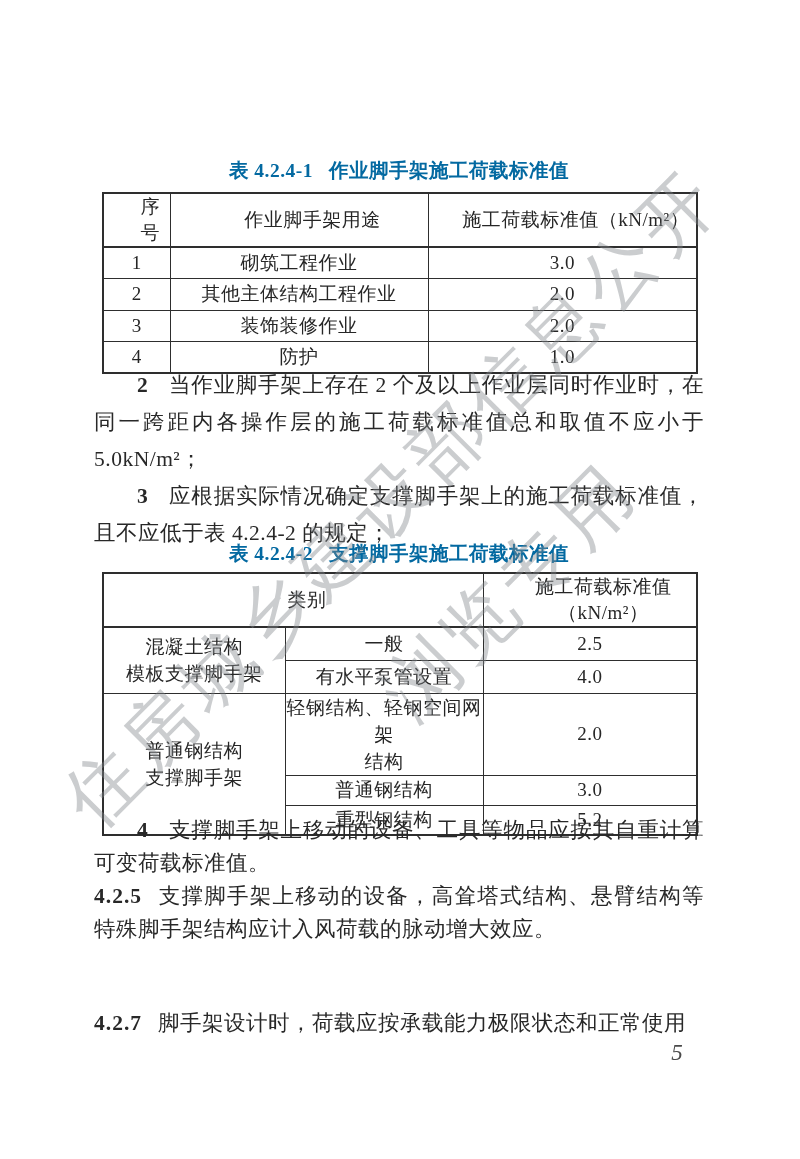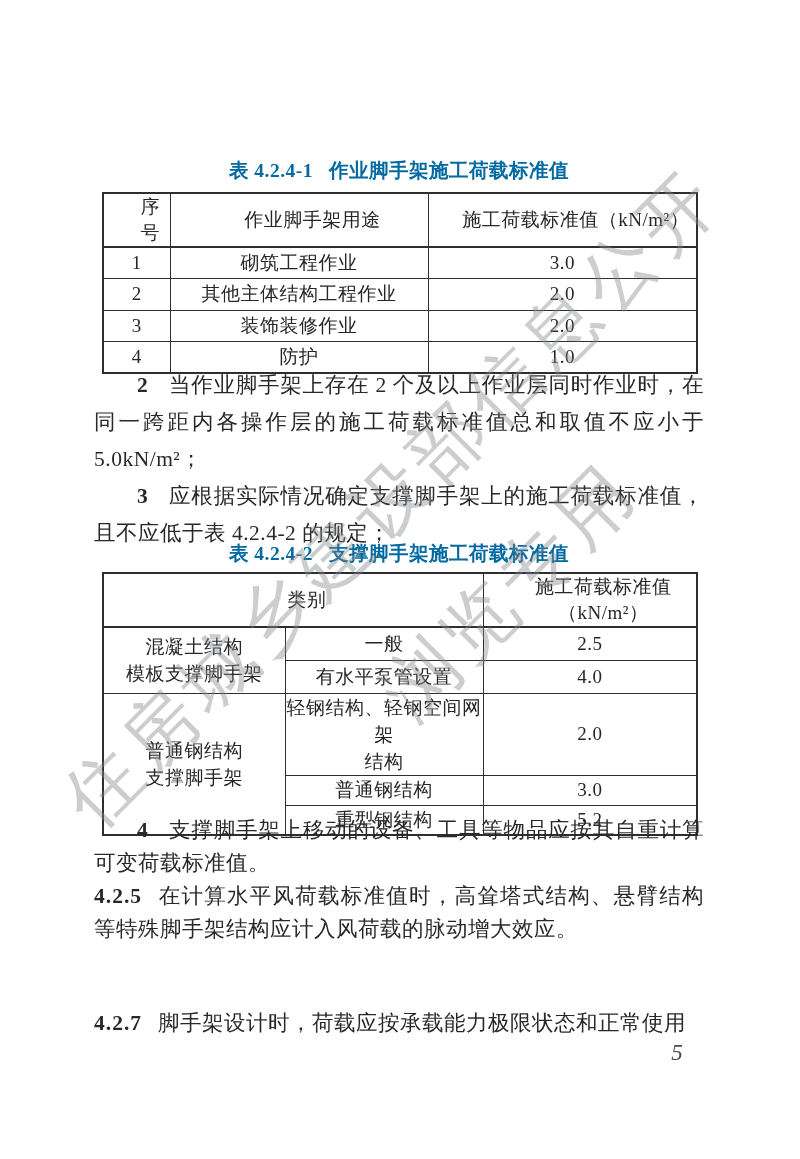--- a/index.html
+++ b/index.html
@@ -147,21 +147,21 @@
         </tr>
         <tr style="height:30px">
           <td>重型钢结构</td>
           <td>5.2</td>
         </tr>
       </tbody>
     </table>
 
     <p class="para item clause-space" style="top:814px;line-height:33px"><b class="num">4</b><span>支撑脚手架上移动的设备、工具等物品应按其自重计算可变荷载标准值。</span></p>
 
-    <p class="para clause" style="top:880px"><b class="num">4.2.5</b><span>在计算水平风荷载标准值时，高耸塔式结构、悬臂结构等特殊脚手架结构应计入风荷载的脉动增大效应。</span></p>
+    <p class="para clause" style="top:880px"><b class="num">4.2.5</b><span>支撑脚手架上移动的设备，高耸塔式结构、悬臂结构等特殊脚手架结构应计入风荷载的脉动增大效应。</span></p>
 
 
     <p class="para clause" style="top:1007px"><b class="num">4.2.7</b><span>脚手架设计时，荷载应按承载能力极限状态和正常使用</span></p>
 
   </div>
 
   <div class="wm wm1">住房城乡建设部信息公开</div>
   <div class="wm wm2">浏览专用</div>
 
   <div class="pageno">5</div>

